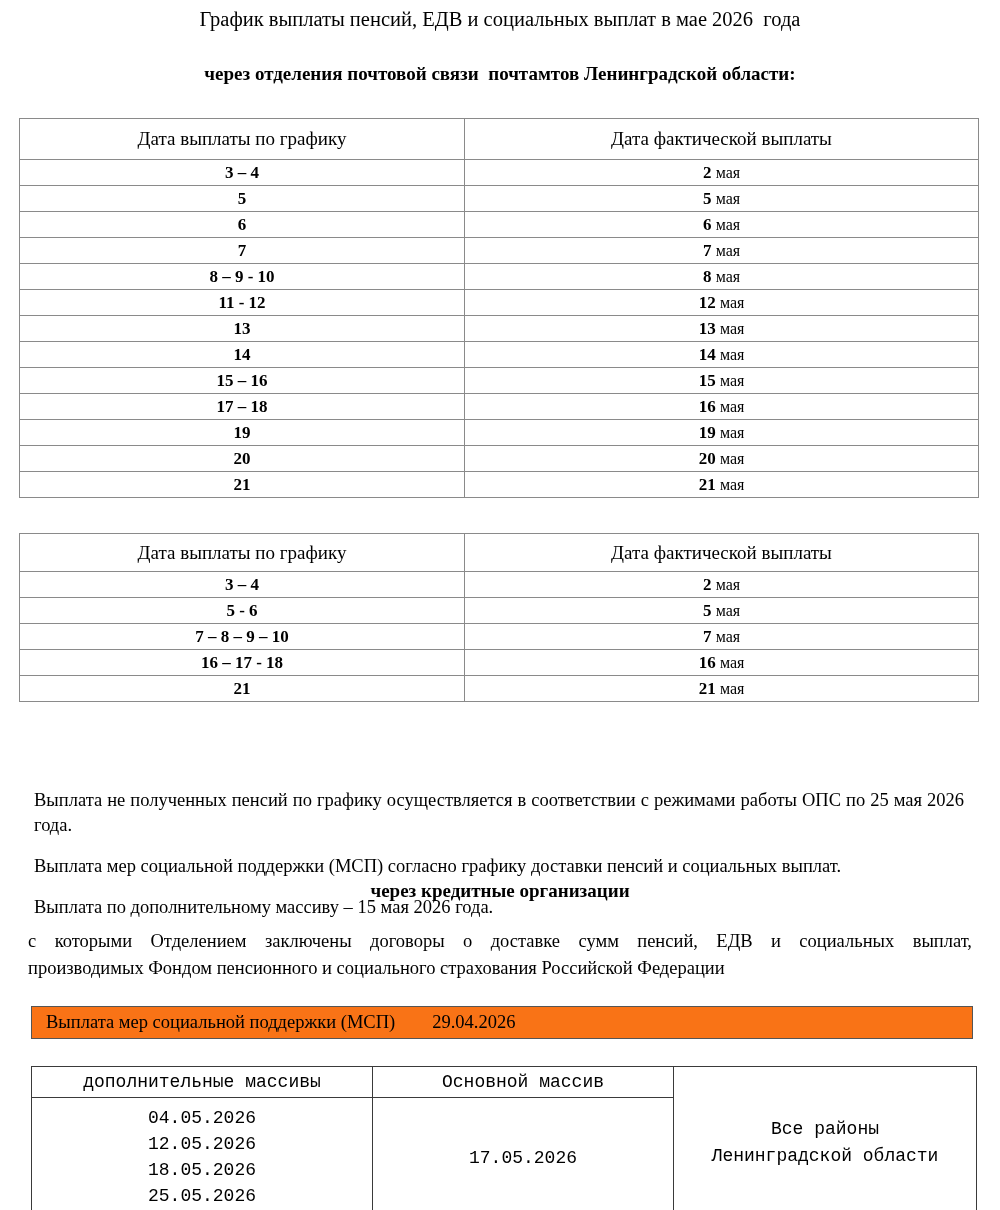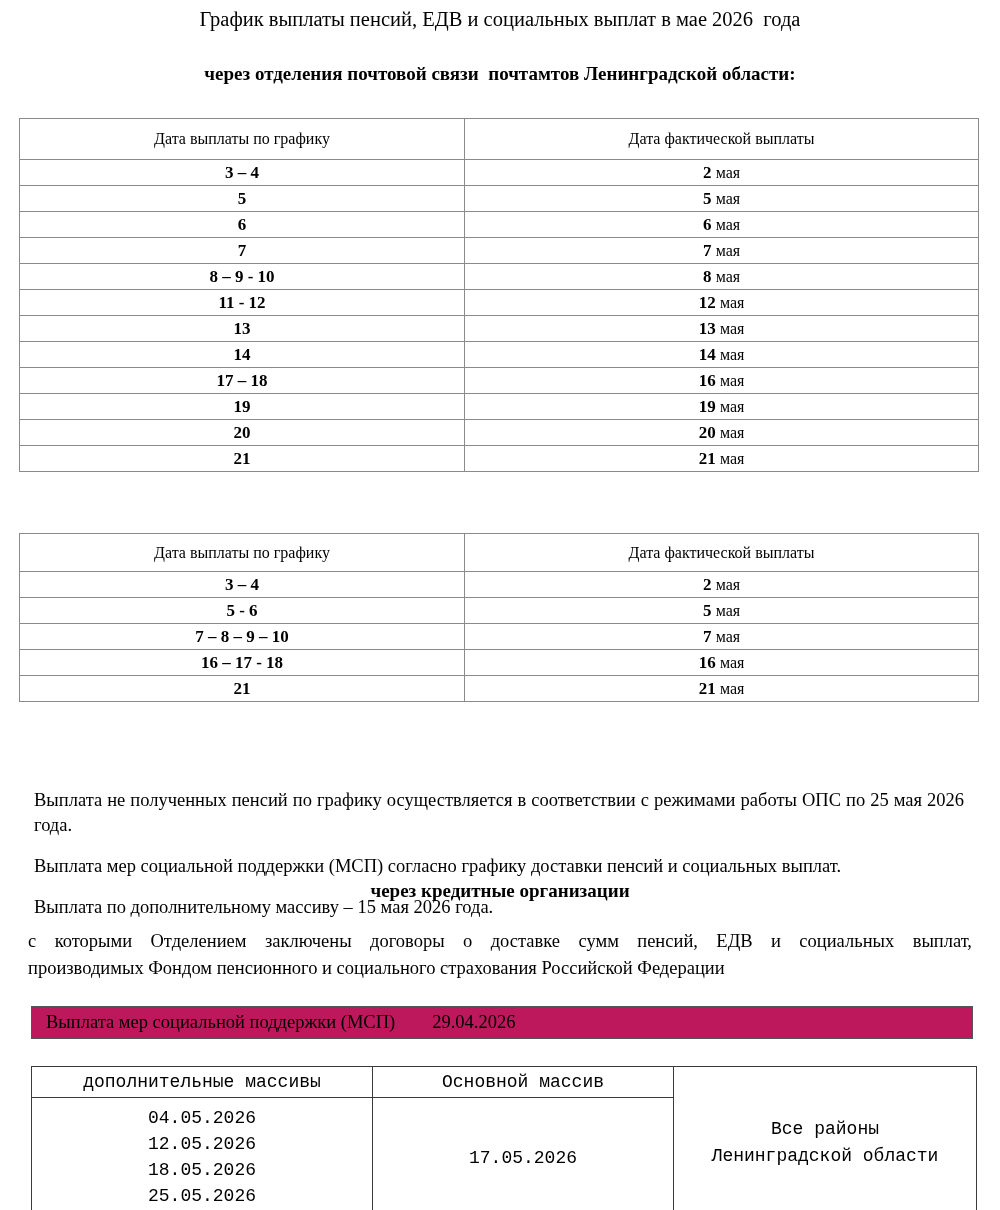--- a/index.html
+++ b/index.html
@@ -75,21 +75,21 @@
   .sched-table td,
   .sched-table th {
     border: 1px solid #8a8a8a;
     padding: 0;
     text-align: center;
     vertical-align: middle;
     font-weight: normal;
   }
   .sched-table thead td {
     height: 40px;
-    font-size: 16px;
+    font-size: 19px;
   }
   .sched-table tbody td {
     height: 25px;
     font-size: 17px;
     font-weight: bold;
   }
   .sched-table tbody td.actual {
     font-weight: bold;
   }
   .sched-table tbody td.actual .mon {
@@ -136,21 +136,21 @@
 
   
   #msp-box {
     position: absolute;
     top: 1006px;
     left: 31px;
     width: 942px;
     height: 33px;
     border: 1px solid #555;
     box-sizing: border-box;
-    background: #be185d;
+    background: #f97316;
   }
   #msp-box .msp-inner {
     padding-left: 14px;
     line-height: 31px;
     font-size: 18.5px;
     white-space: pre;
   }
 
   
   #table-arrays {
@@ -230,20 +230,24 @@
       </tr>
       <tr>
         <td>13</td>
         <td class="actual"><span>13</span> <span class="mon">мая</span></td>
       </tr>
       <tr>
         <td>14</td>
         <td class="actual"><span>14</span> <span class="mon">мая</span></td>
       </tr>
       <tr>
+        <td>15 – 16</td>
+        <td class="actual"><span>15</span> <span class="mon">мая</span></td>
+      </tr>
+      <tr>
         <td>17 – 18</td>
         <td class="actual"><span>16</span> <span class="mon">мая</span></td>
       </tr>
       <tr>
         <td>19</td>
         <td class="actual"><span>19</span> <span class="mon">мая</span></td>
       </tr>
       <tr>
         <td>20</td>
         <td class="actual"><span>20</span> <span class="mon">мая</span></td>

